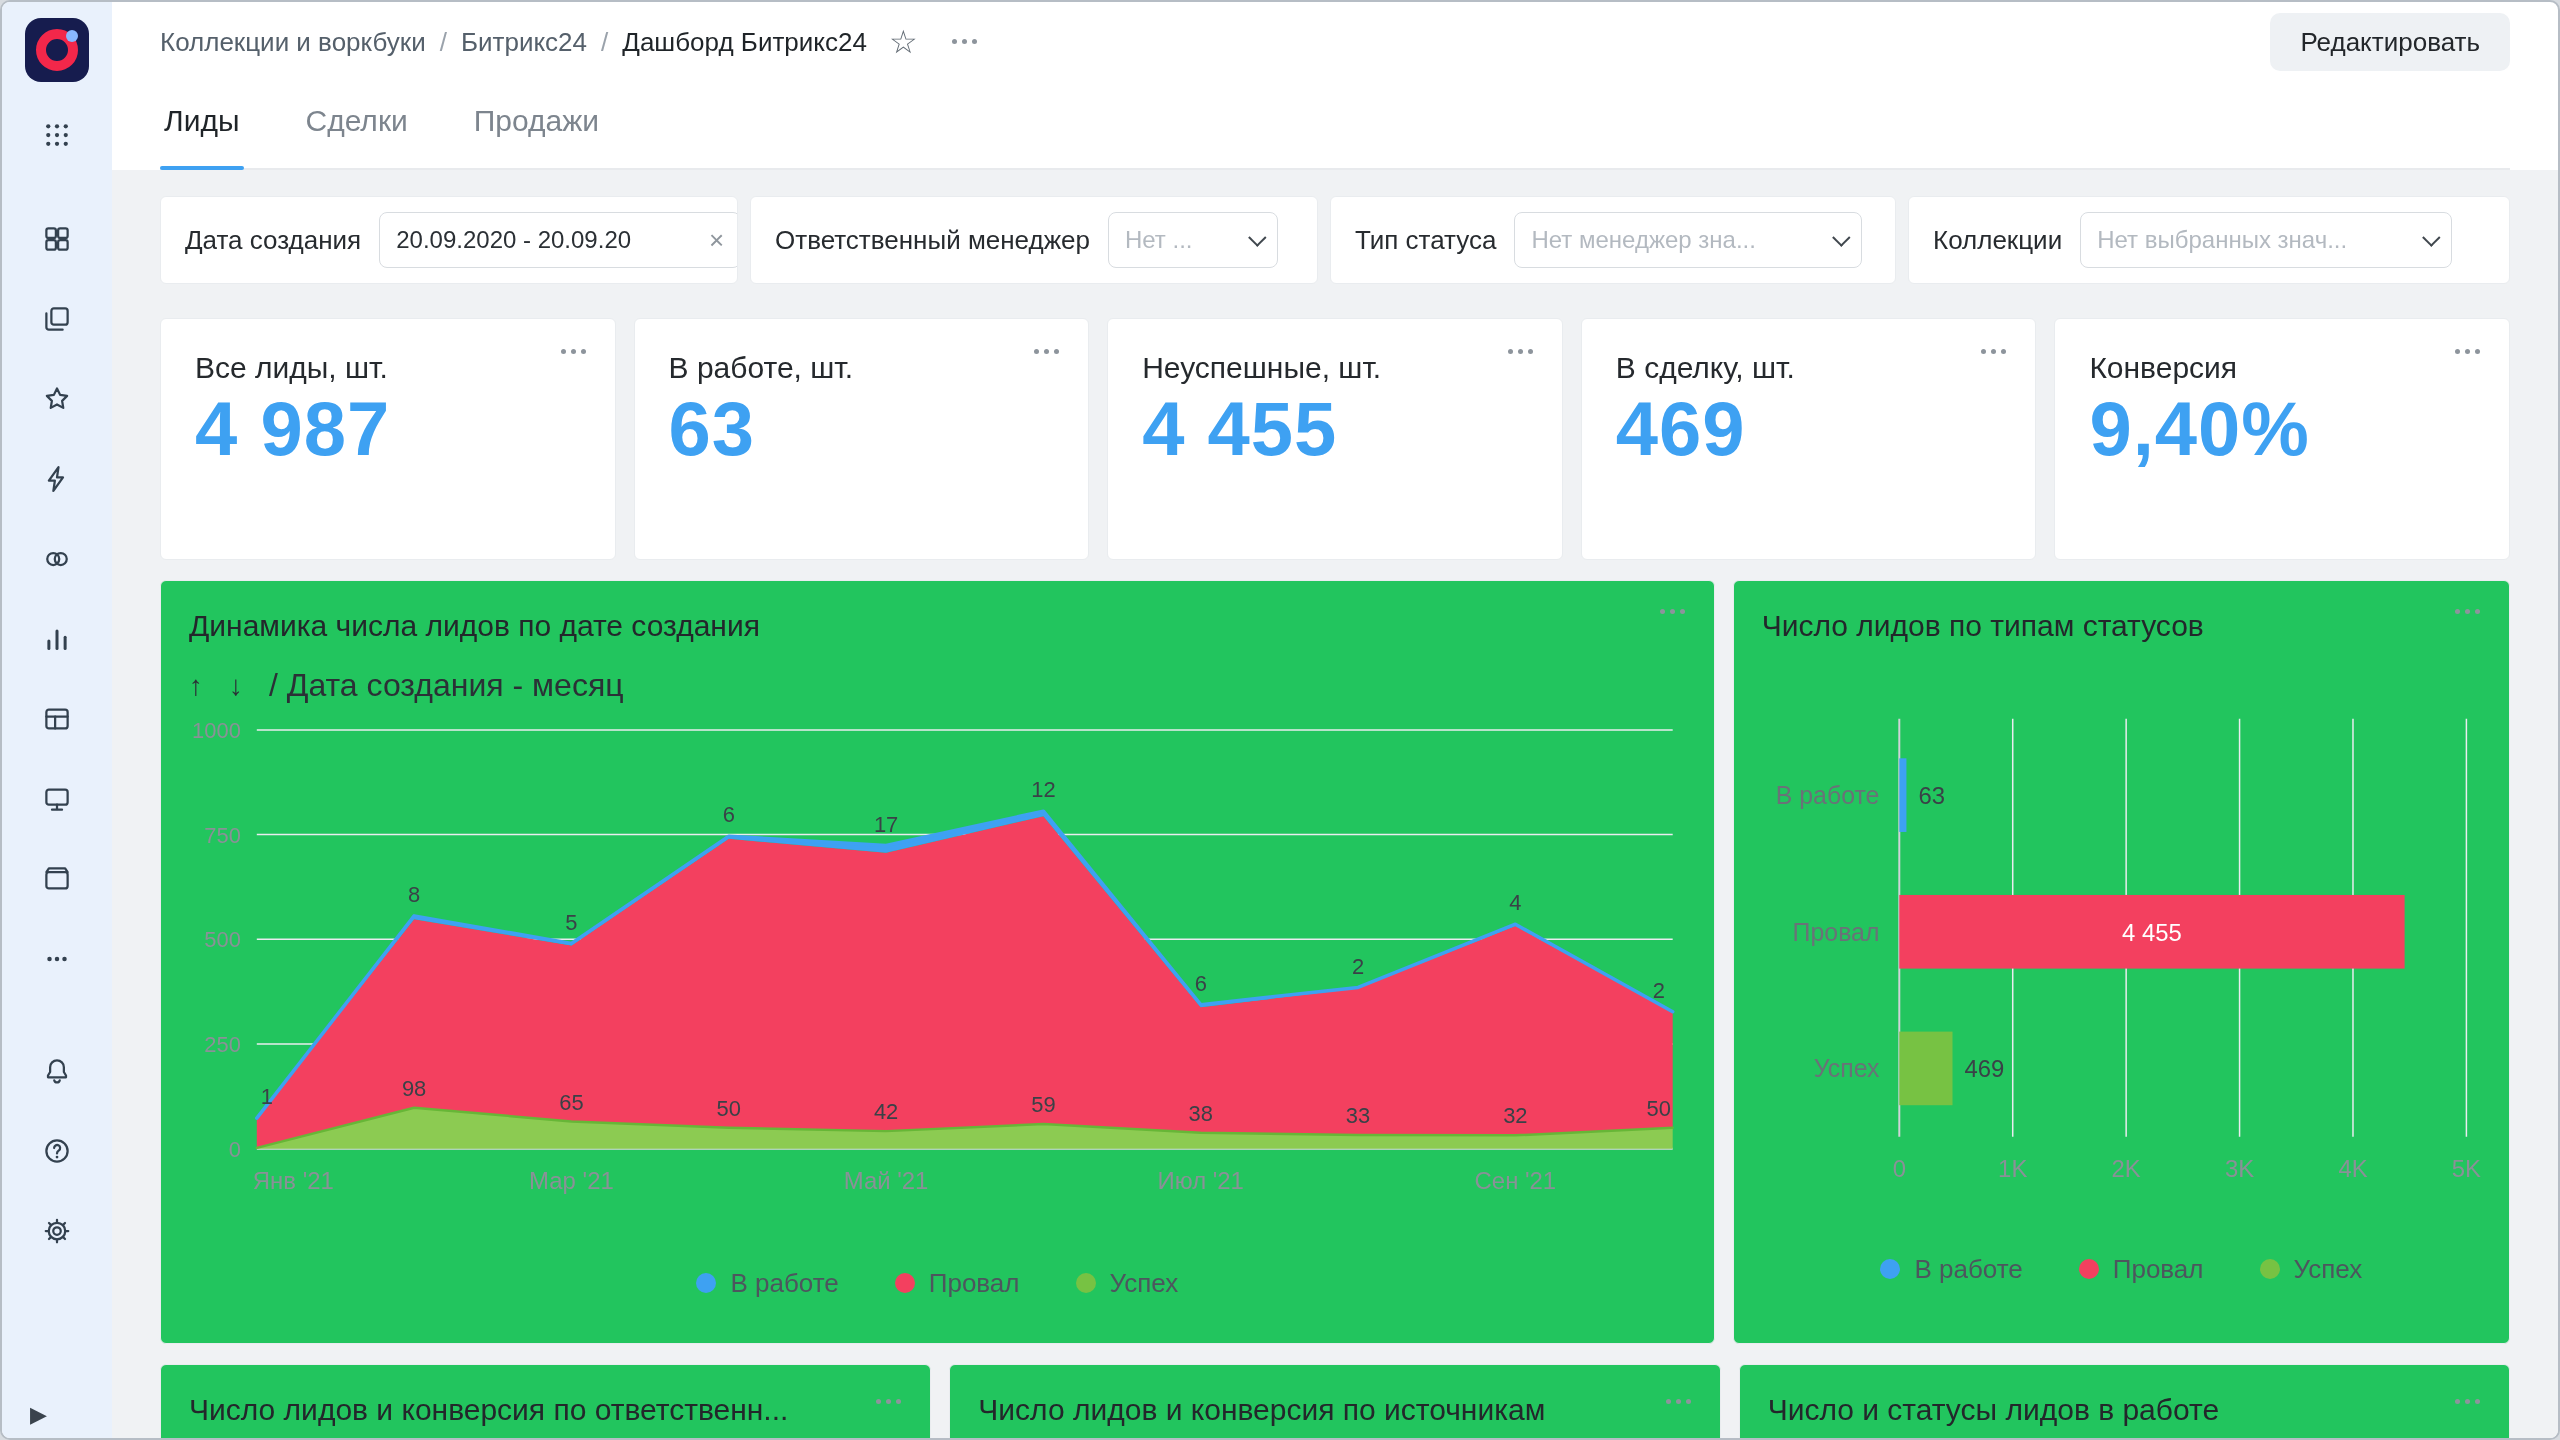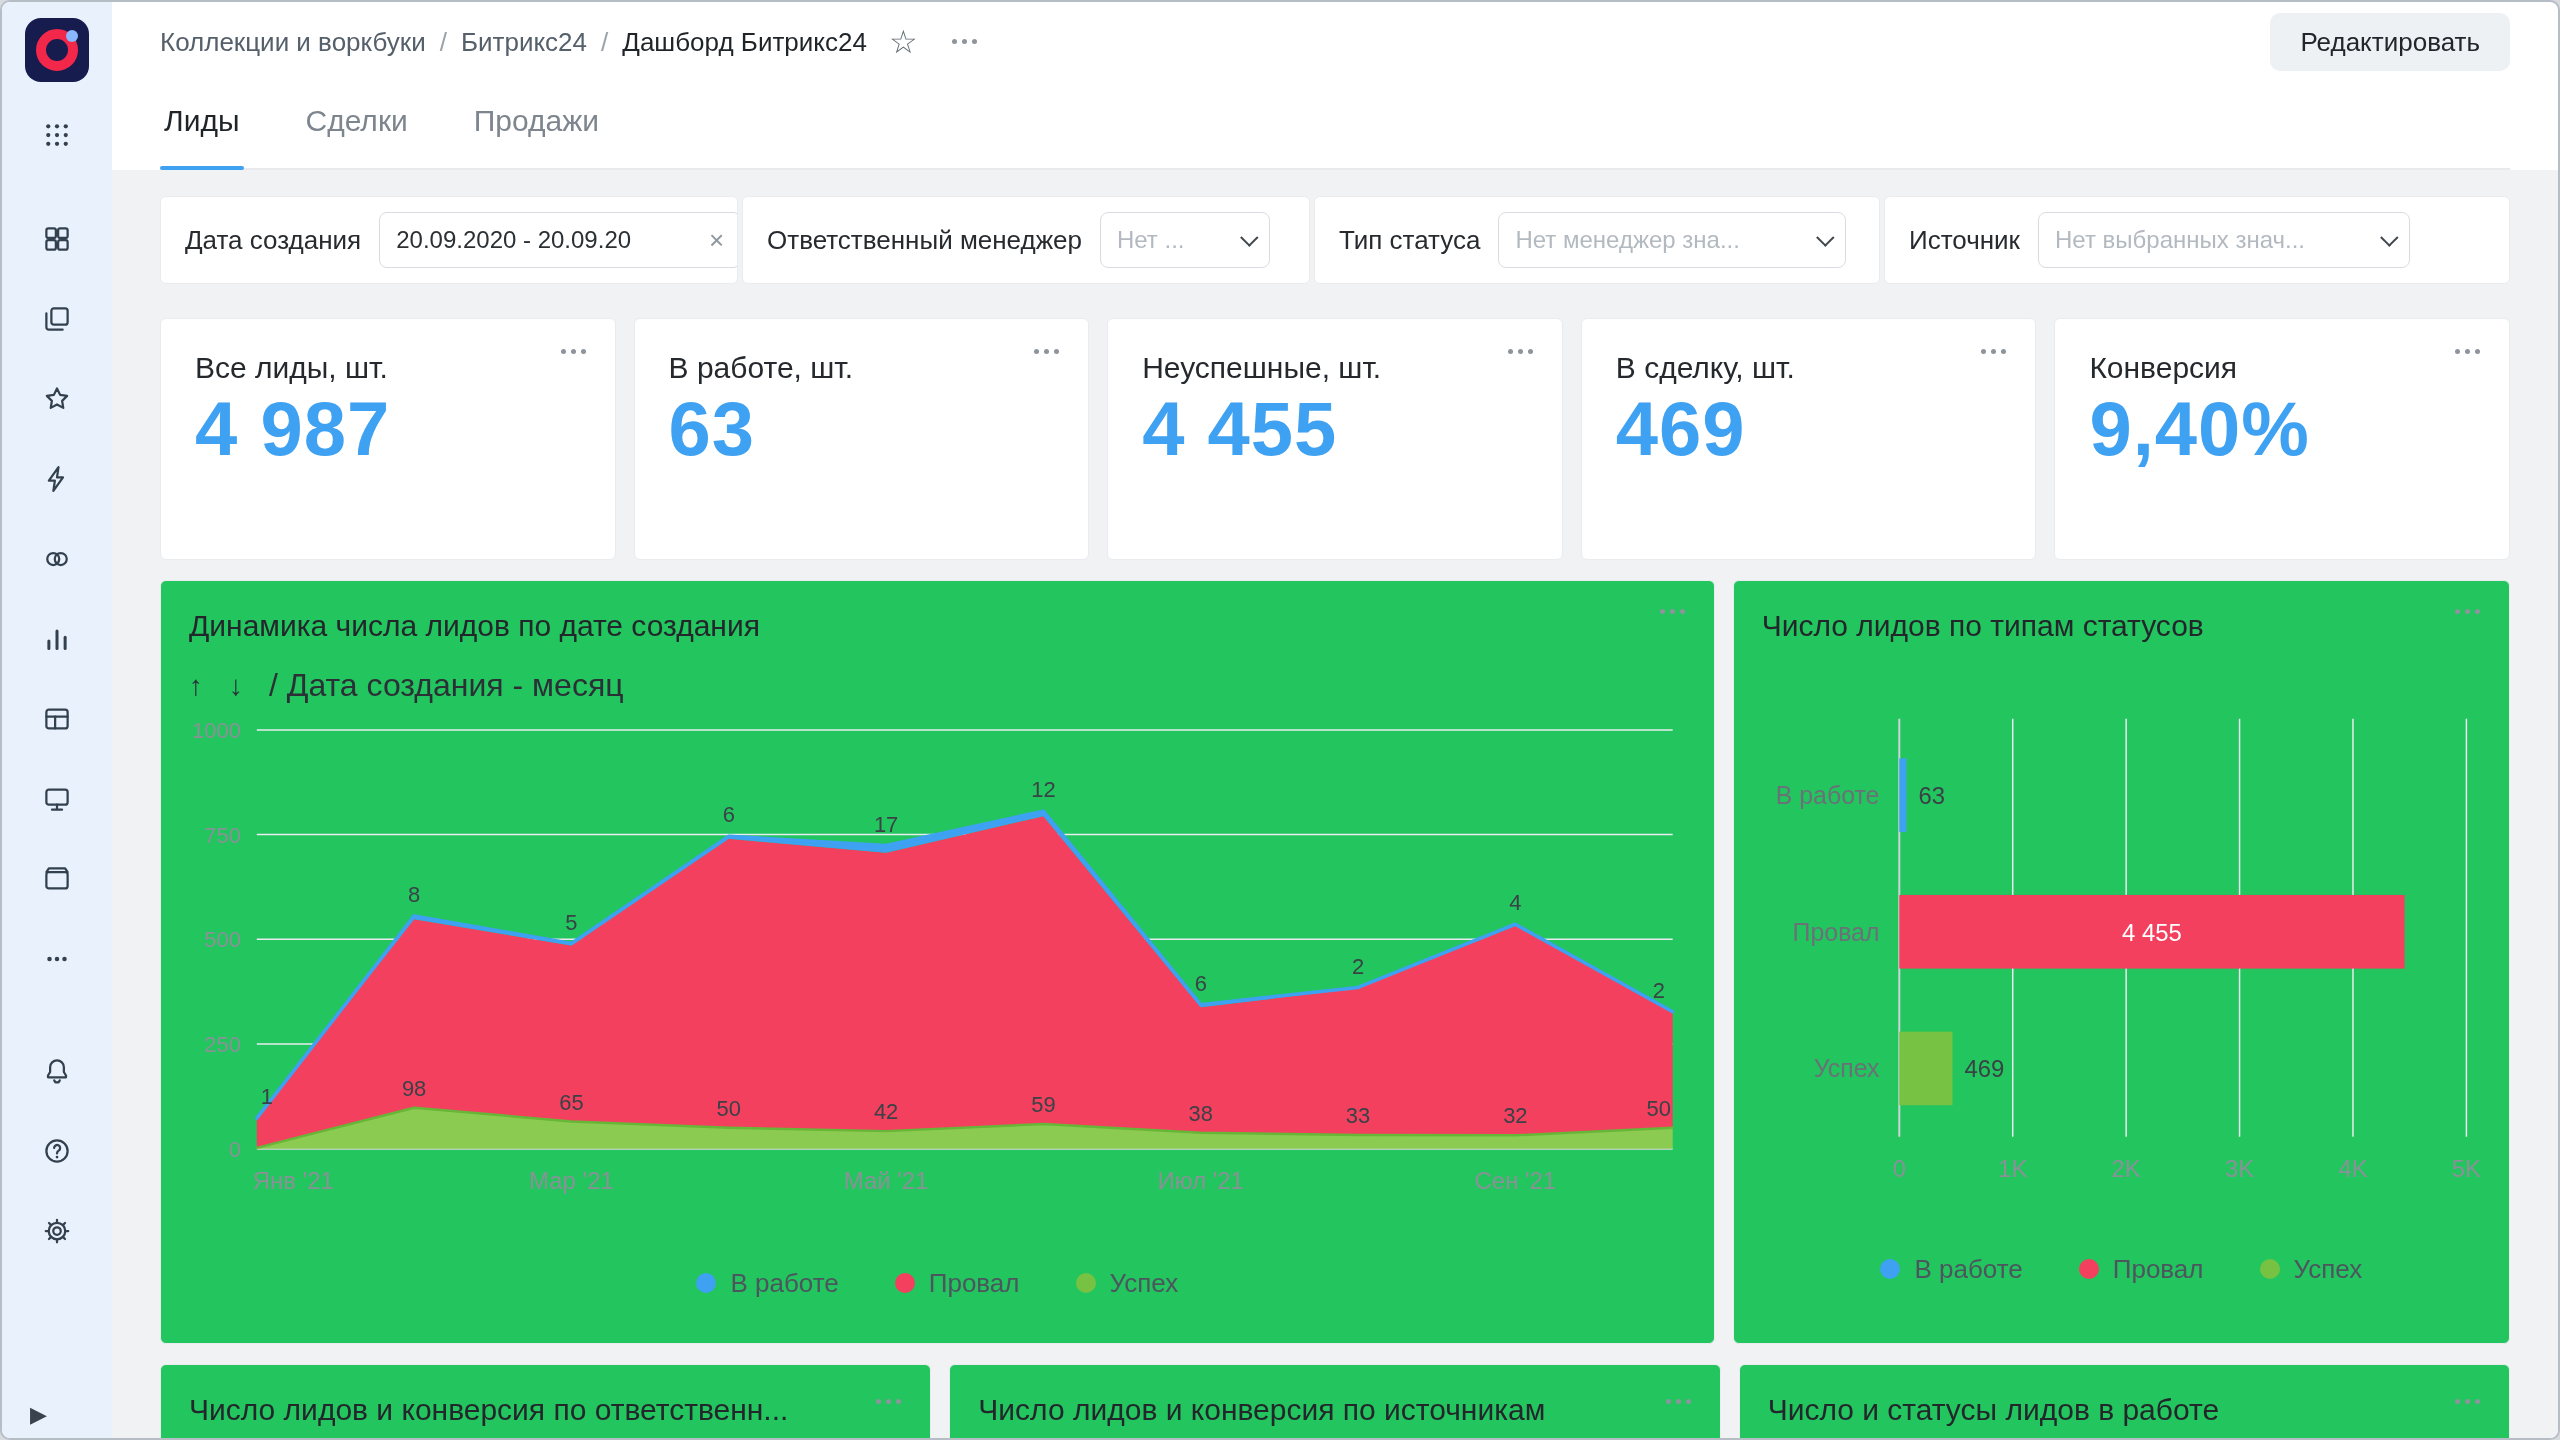--- a/index.html
+++ b/index.html
@@ -48,21 +48,21 @@
   .tabs-row { padding:0 48px; flex-shrink:0; }
   .tabs-inner { display:flex; gap:58px; border-bottom:2px solid #e8eaed; }
   .tab { font-size:30px; color:#7d858e; padding:22px 4px 30px; position:relative; cursor:pointer; }
   .tab.active { color:#1f2428; }
   .tab.active::after { content:""; position:absolute; left:0; right:0; bottom:-2px;
                        height:4px; border-radius:2px; background:var(--blue); }
 
   .dash { flex:1; background:#f0f2f4; padding:26px 48px 0; overflow:hidden; }
 
   
-  .filters { display:grid; grid-template-columns:578px 568px 566px 1fr; gap:4px; }
+  .filters { display:grid; grid-template-columns:578px 568px 566px 1fr; gap:12px; }
   .filter-card { background:#fff; border:1px solid #e9ecef; border-radius:6px; height:88px;
                  display:flex; align-items:center; padding:0 24px; gap:18px; overflow:hidden; }
   .filter-label { font-size:26px; color:#272b2f; white-space:nowrap; }
   .control { height:56px; border:1px solid #d8dce0; border-radius:8px; background:#fff;
              display:flex; align-items:center; justify-content:space-between; gap:12px;
              padding:0 16px; font-size:24px; color:#2b3035; cursor:pointer; flex-shrink:0; overflow:hidden; }
   .control .val { white-space:nowrap; overflow:hidden; }
   .control.placeholder .val { color:#b3b9c0; }
   .clear-x { color:#8f969d; font-size:26px; flex-shrink:0; }
   .chev { width:13px; height:13px; border-right:2.5px solid #40474e; border-bottom:2.5px solid #40474e;
@@ -264,21 +264,21 @@
           </div>
         </div>
         <div class="filter-card">
           <span class="filter-label">Тип статуса</span>
           <div class="control placeholder" style="width:348px">
             <span class="val">Нет менеджер зна...</span>
             <span class="chev"></span>
           </div>
         </div>
         <div class="filter-card">
-          <span class="filter-label">Источник</span>
+          <span class="filter-label">Коллекции</span>
           <div class="control placeholder" style="width:372px">
             <span class="val">Нет выбранных знач...</span>
             <span class="chev"></span>
           </div>
         </div>
       </div>
 
       <div class="kpis">
         <div class="kpi">
           <span class="widget-menu dots">

